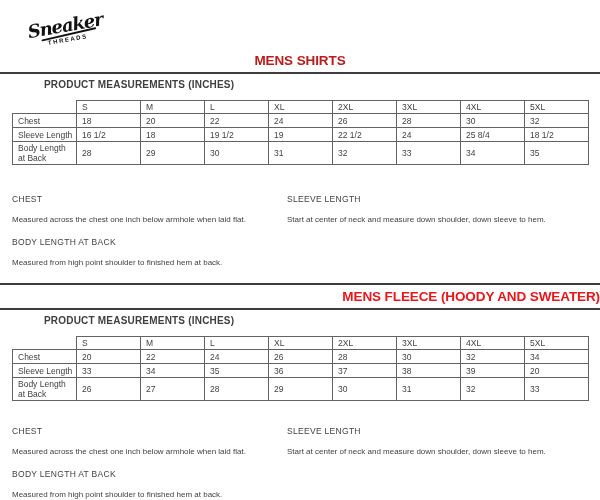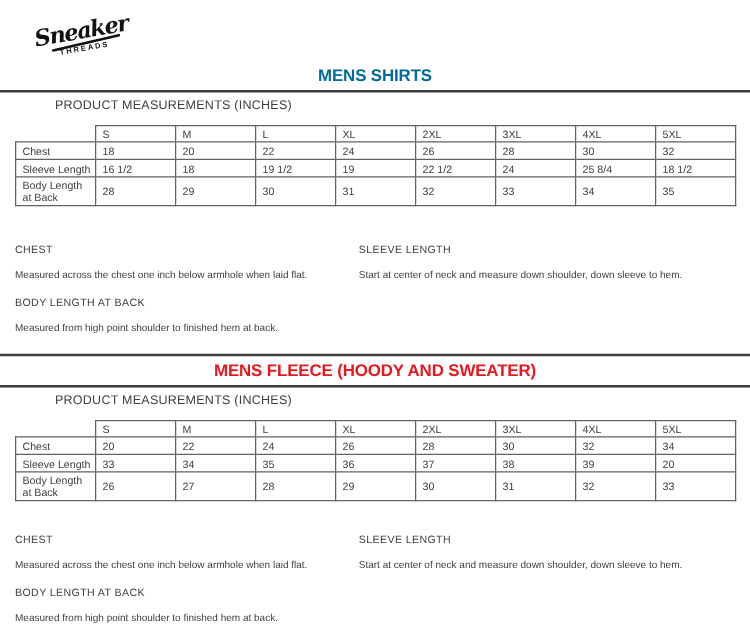--- a/index.html
+++ b/index.html
@@ -13,55 +13,55 @@
   .logo-underline { height:2px; background:#121212; width:56px; margin:-1px 0 0 12px;
     border-radius:2px; transform:rotate(-3deg); }
   .logo-sub { font-size:6px; font-weight:bold; letter-spacing:1.6px; color:#121212;
     margin:1px 0 0 18px; line-height:7px; }
 
   .section-title { text-align:center; font-size:13.5px; font-weight:bold;
     letter-spacing:-0.1px; line-height:14px; margin-top:9px; margin-bottom:4px; }
   .rule { border:none; border-top:2px solid #3d3d3d; margin:0; }
   .rule.above-title { margin-top:3px; }
 
-  .pm-heading { font-size:10px; font-weight:normal; letter-spacing:0.2px;
+  .pm-heading { font-size:10px; font-weight:bold; letter-spacing:0.2px;
     margin:5px 0 0 8px; line-height:12px;padding-left:36px; }
 
   table.size-table { border-collapse:collapse; table-layout:fixed; width:577px;
     margin:9px 0 0 12px; }
   table.size-table th, table.size-table td { border:1px solid #636363;
     font-size:8.5px; font-weight:normal; text-align:left; vertical-align:middle;
     padding:1px 2px 1px 5px; color:#3f3f3f; line-height:10px; }
   table.size-table thead th { height:13px; }
   table.size-table tbody th, table.size-table tbody td { height:14px; }
   table.size-table th.blank { border:none; }
   table.size-table th:first-child, table.size-table td:first-child { width:64px; }
 
   .defs { display:flex; margin:29px 0 0 12px; }
   .defs-left { width:275px; }
   .defs-right { width:285px; }
   .def-term { font-size:8.5px; letter-spacing:0.3px; line-height:10px; margin-bottom:8px; }
   .def-desc { font-size:8px; line-height:15px; margin-bottom:10px; padding-right:10px; }
 
-  .sec2 .section-title { margin-top:5px; }
+  .sec2 .section-title { margin-top:5px;text-align:right; }
   .sec2 .defs { margin-top:25px; }
 </style>
 </head>
 <body>
 
 <header>
   <div class="logo">
     <div class="logo-script">Sneaker</div>
     <div class="logo-underline"></div>
     <div class="logo-sub">THREADS</div>
   </div>
 </header>
 
 <section class="section sec1">
-  <h1 class="section-title" style="color: #0369a1;">MENS SHIRTS</h1>
+  <h1 class="section-title" style="color: #b91c1c;">MENS SHIRTS</h1>
   <hr class="rule">
   <div class="pm-heading">PRODUCT MEASUREMENTS (INCHES)</div>
   <table class="size-table">
       <thead>
         <tr>
           <th class="blank"></th>
           <th>S</th>
           <th>M</th>
           <th>L</th>
           <th>XL</th>

